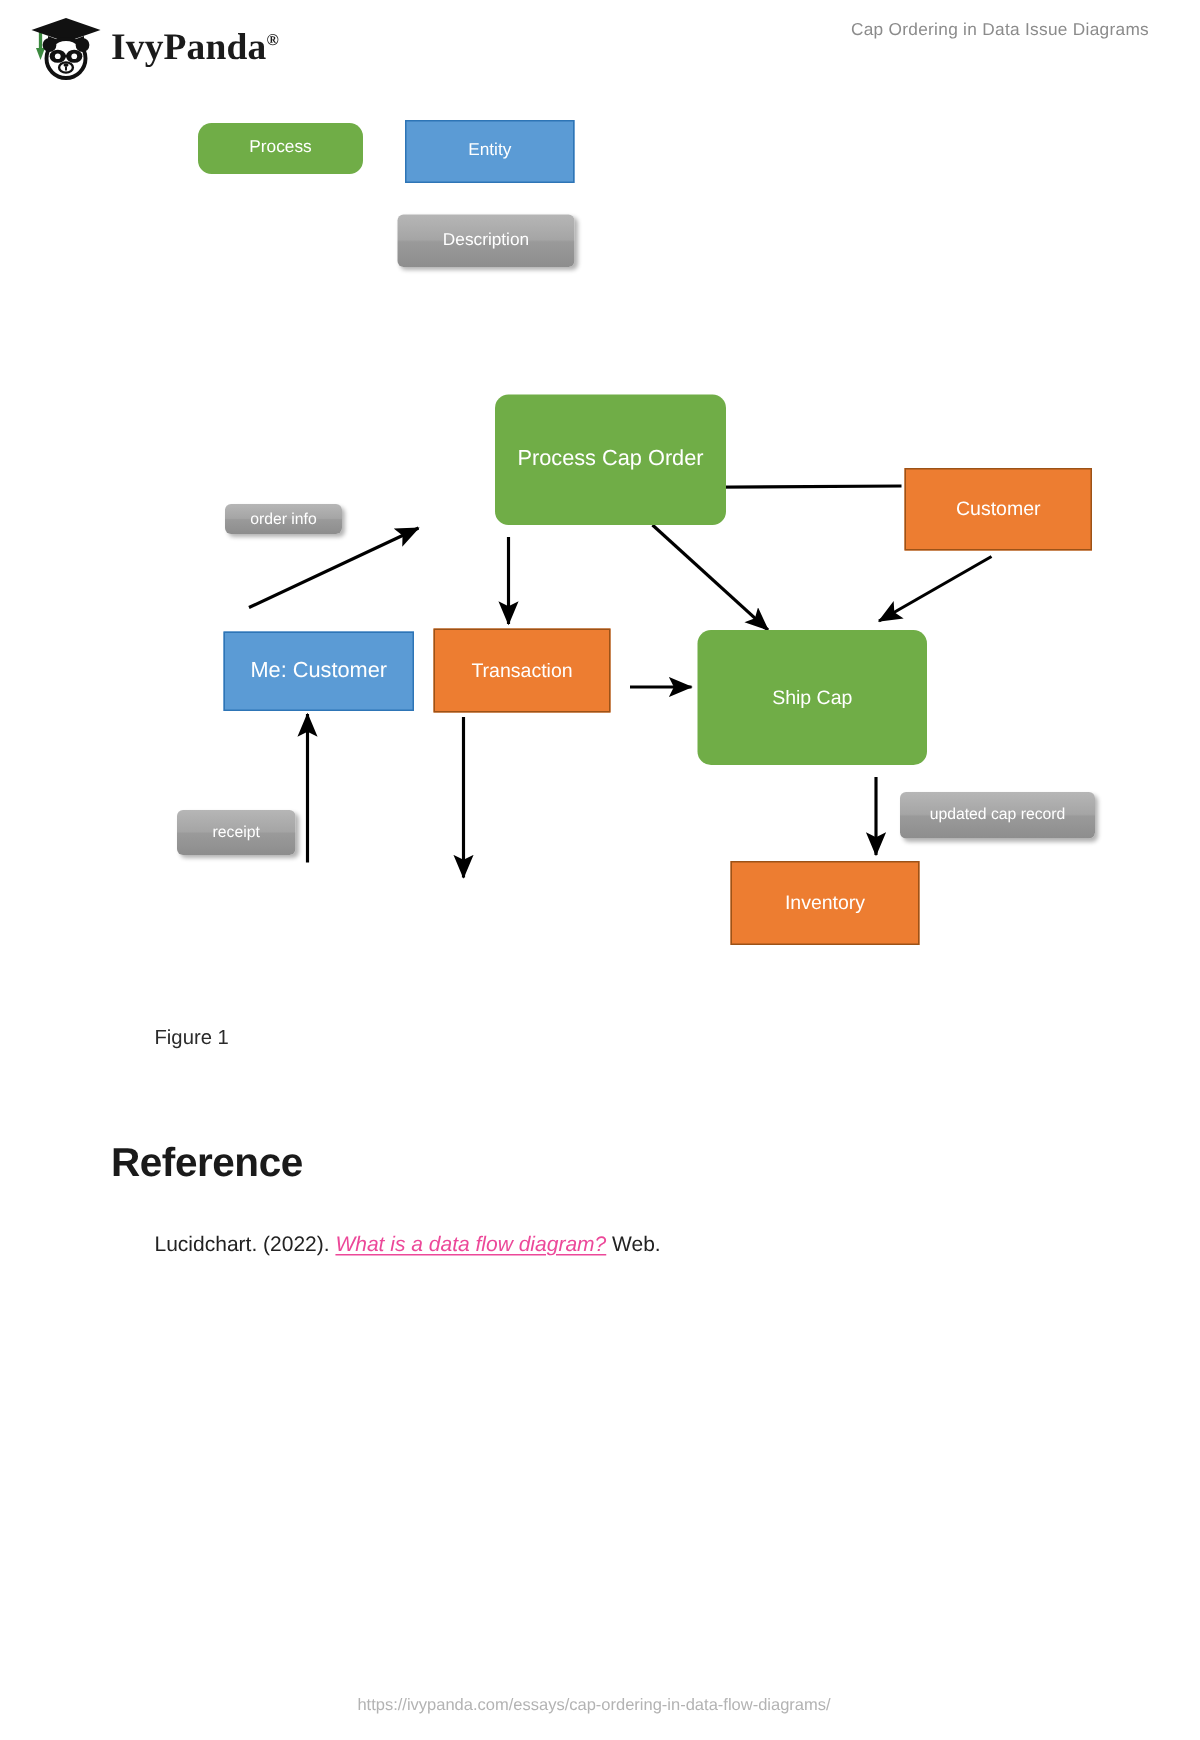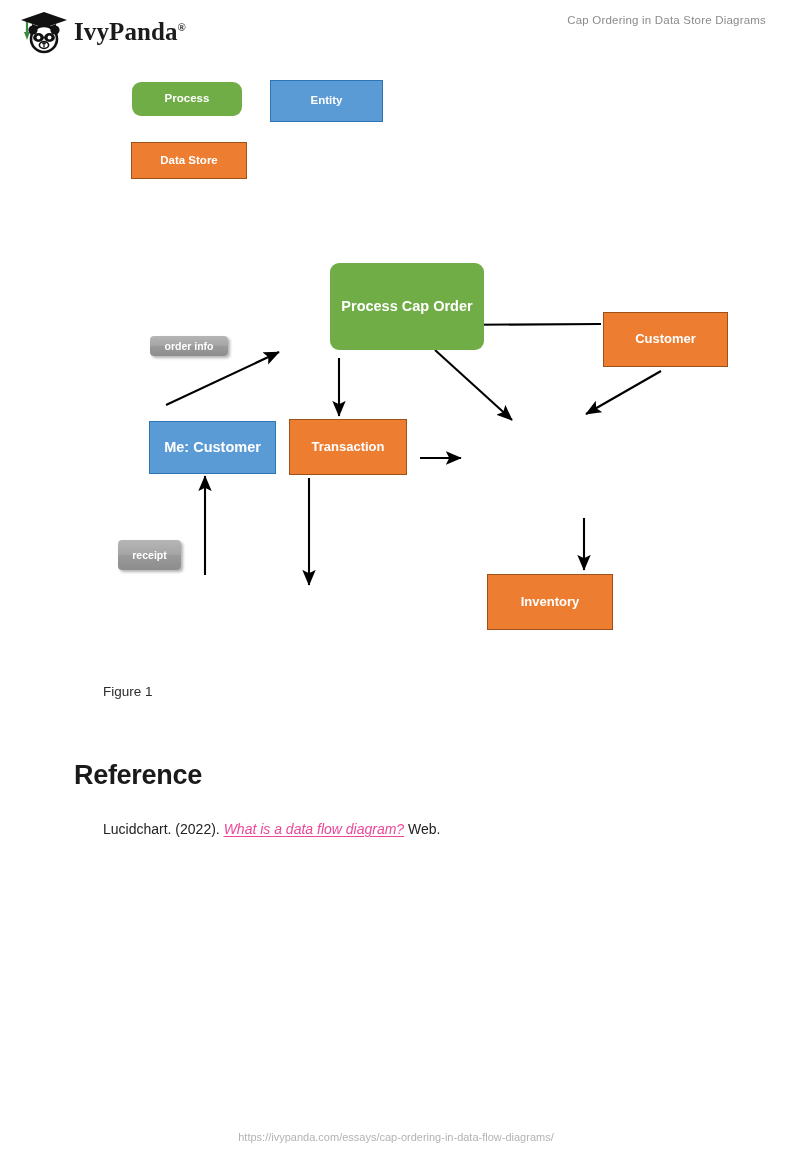--- a/index.html
+++ b/index.html
@@ -61,21 +61,20 @@
   }
   .node {
     position: absolute;
     box-sizing: border-box;
     display: flex;
     align-items: center;
     justify-content: center;
     color: #ffffff;
     text-align: center;
     line-height: 1.15;
-    font-weight: bold;
   }
   .node.process {
     background: #70ad47;
     border-radius: 9px;
   }
   .node.entity {
     background: #5b9bd5;
     border: 1.5px solid #2e75b6;
   }
   .node.store {
@@ -166,33 +165,33 @@
       <circle cx="20.5" cy="29.5" r="1.9" fill="#fff"></circle>
       <circle cx="31.5" cy="29.5" r="1.9" fill="#fff"></circle>
       <path d="M25.2 29.5 L26.8 29.5" stroke="#111" stroke-width="1.6"></path>
 
       <ellipse cx="26" cy="37" rx="4.6" ry="3.4" fill="#fff" stroke="#111" stroke-width="1.6"></ellipse>
       <ellipse cx="26" cy="35.4" rx="1.7" ry="1.2" fill="#111"></ellipse>
       <path d="M26 36.6 L26 39" stroke="#111" stroke-width="1.3"></path>
     </svg>
     <span class="logo-text"><span>IvyPanda</span><span class="logo-reg">®</span></span>
   </div>
-  <div class="doc-title">Cap Ordering in Data Store Diagrams</div>
+  <div class="doc-title">Cap Ordering in Data Issue Diagrams</div>
 </div>
 
 <div class="diagram">
 
   <div class="node process legend-label" style="left:132px; top:82px; width:110px; height:34px;">
     <span>Process</span>
   </div>
   <div class="node entity legend-label" style="left:270px; top:80px; width:113px; height:42px;">
     <span>Entity</span>
   </div>
-  <div class="node store legend-label" style="left:131px; top:142px; width:116px; height:37px;">
-    <span>Data Store</span>
+  <div class="node desc legend-label" style="left:265px; top:143px; width:118px; height:35px;">
+    <span>Description</span>
   </div>
 
   <svg class="arrows" viewBox="0 0 800 700">
     <defs>
       <marker id="ah" markerWidth="9" markerHeight="9" refX="7.2" refY="3.2" orient="auto" markerUnits="strokeWidth">
         <path d="M0,0 L7.6,3.2 L0,6.4 L1.6,3.2 Z" fill="#000"></path>
       </marker>
     </defs>
 
     <line x1="601" y1="324" x2="441" y2="325" stroke="#000" stroke-width="2.1" marker-end="url(#ah)"></line>
@@ -223,31 +222,37 @@
   </div>
 
   <div class="node entity node-label-lg" style="left:101px; top:421px; width:127px; height:53px;">
     <span>Me: Customer</span>
   </div>
 
   <div class="node store node-label-md" style="left:289px; top:419px; width:118px; height:56px;">
     <span>Transaction</span>
   </div>
 
+  <div class="node process node-label-md" style="left:465px; top:420px; width:153px; height:90px;">
+    <span>Ship Cap</span>
+  </div>
 
   <div class="node store node-label-md" style="left:487px; top:574px; width:126px; height:56px;">
     <span>Inventory</span>
   </div>
 
 
   <div class="node desc node-label-sm" style="left:150px; top:336px; width:78px; height:20px;">
     <span>order info</span>
   </div>
-  <div class="node desc node-label-sm" style="left:118px; top:540px; width:63px; height:30px;">
+  <div class="node desc node-label-sm" style="left:118px; top:540px; width:79px; height:30px;">
     <span>receipt</span>
+  </div>
+  <div class="node desc node-label-sm" style="left:600px; top:528px; width:130px; height:31px;">
+    <span>updated cap record</span>
   </div>
 </div>
 
 <div class="figure-caption">Figure 1</div>
 
 <div class="reference-heading">Reference</div>
 
 <div class="reference-entry">
   <span>Lucidchart. (2022). </span><a class="ref-link" href="#">What is a data flow diagram?</a><span> Web.</span>
 </div>

